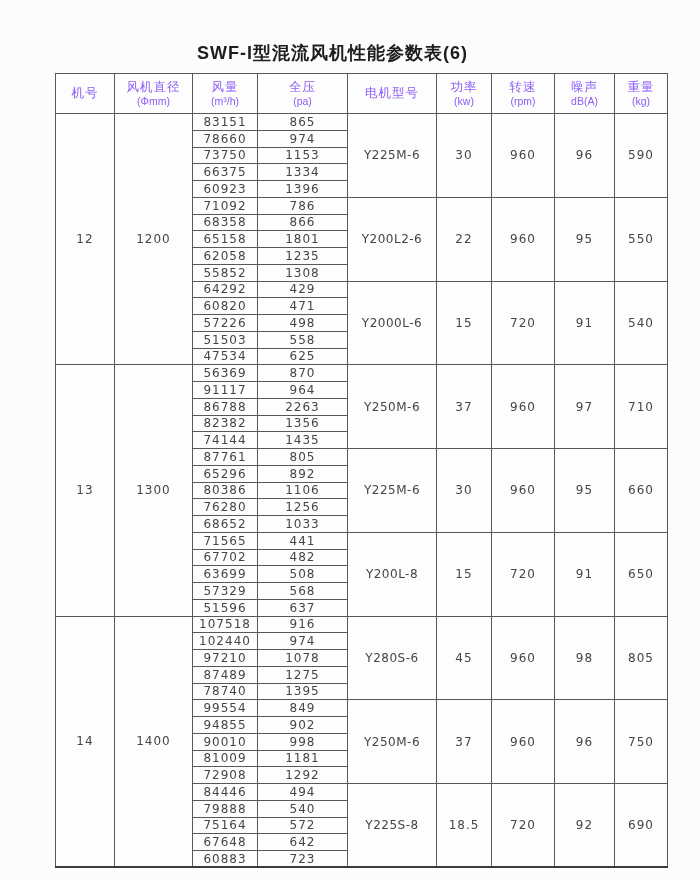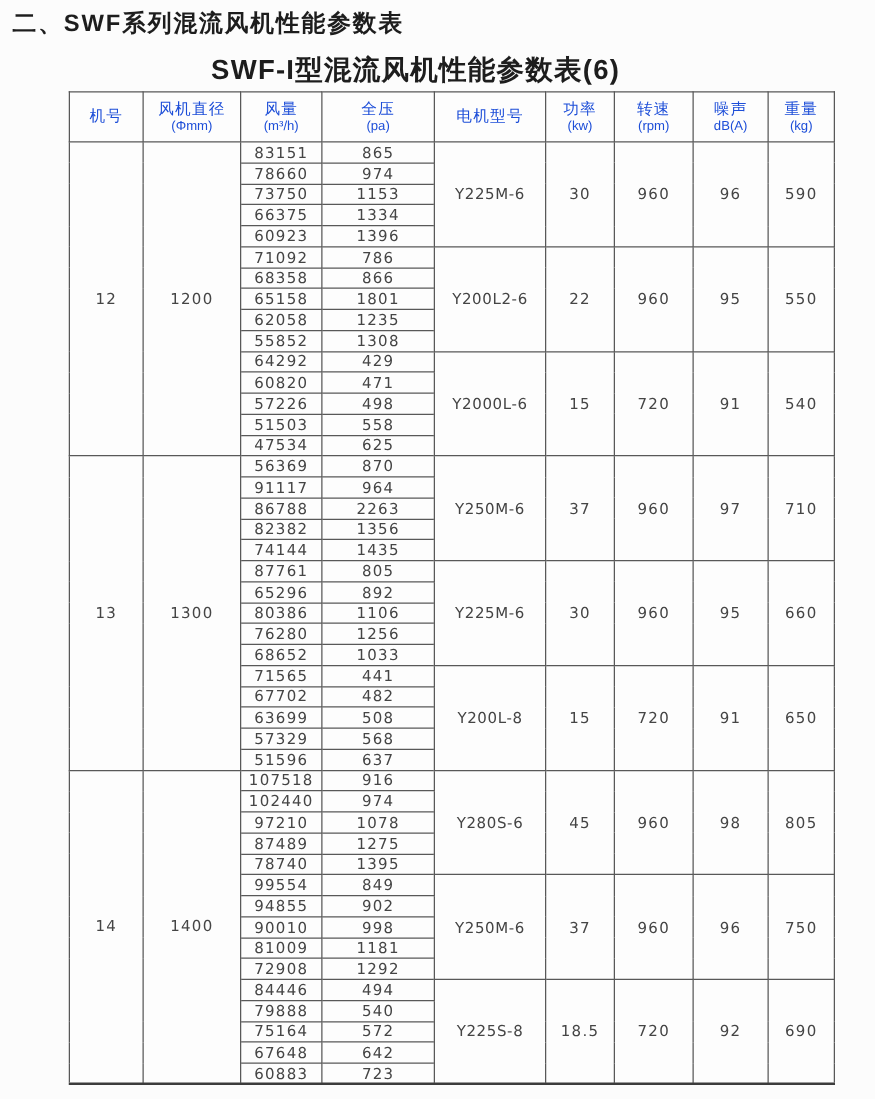--- a/index.html
+++ b/index.html
@@ -14,21 +14,21 @@
   .page { position: relative; width: 700px; height: 879px; }
 
   .page-title {
     position: absolute; left: 10px; top: 6px;
     font-size: 19px; font-weight: bold; color: #1d1d1d;
     letter-spacing: 1.5px; margin: 0;
   }
   .table-title {
     position: absolute; left: 0; top: 41px; width: 665px;
     text-align: center;
-    font-size: 22px; font-weight: bold; color: #1d1d1d;
+    font-size: 18px; font-weight: bold; color: #1d1d1d;
     letter-spacing: 1px; margin: 0;
   }
 
   table.perf {
     position: absolute; left: 55px; top: 73px;
     border-collapse: collapse;
     table-layout: fixed;
     width: 612px;
     border: 1px solid #4d4d4d;
     border-bottom: 2px solid #3c3c3c;
@@ -38,40 +38,39 @@
     border: 1px solid #585858;
     padding: 0;
     text-align: center;
     vertical-align: middle;
     overflow: hidden;
   }
   .perf thead tr { height: 40px; }
   .perf tbody tr { height: 16.75px; }
   .perf th {
     font-weight: normal;
-    color: #1d4ed8;
+    color: #8b5cf6;
     line-height: 1.15;
   }
   .th-label { display: block; font-size: 12.5px; letter-spacing: 1px; }
   .th-sub   { display: block; font-size: 10.5px; letter-spacing: 0; }
   .perf td {
     font-size: 12px;
     color: #454545;
     letter-spacing: 1px;
     line-height: 1;
     font-family: "DejaVu Sans", "Liberation Sans", sans-serif;
   }
   .perf td.motor-cell { letter-spacing: 0.5px; }
 </style>
 </head>
 <body>
 
 <div class="page">
 
-  <h1 class="page-title">二、SWF系列混流风机性能参数表</h1>
 
   <h2 class="table-title">SWF-I型混流风机性能参数表(6)</h2>
 
   <table class="perf">
     <colgroup>
       <col style="width:59px">
       <col style="width:78px">
       <col style="width:65px">
       <col style="width:90px">
       <col style="width:89px">

